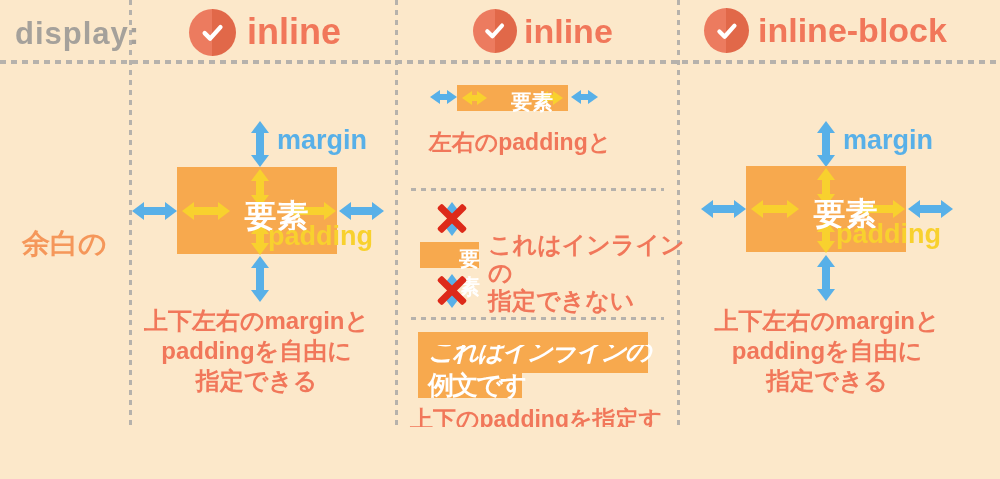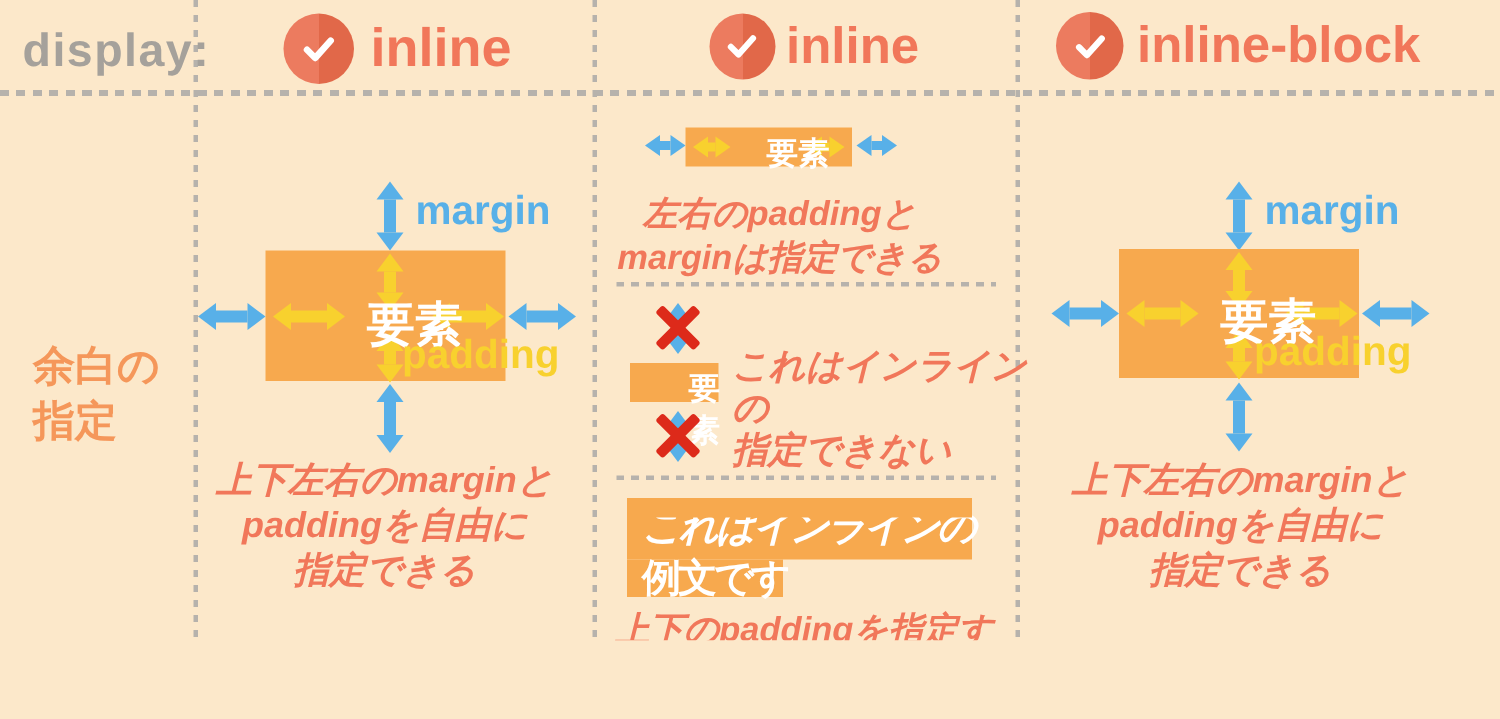--- a/index.html
+++ b/index.html
@@ -21,21 +21,21 @@
   .display-label{ position:absolute; left:15px; top:16px; font-size:31px; color:#a5a19b; letter-spacing:1px; }
   .check{ position:absolute; border-radius:50%;
     background:linear-gradient(90deg,#ec7b5f 0 50%,#e16849 50% 100%);
     display:flex; align-items:center; justify-content:center; }
   .check svg{ width:62%; height:62%; }
   .col-label{ position:absolute; color:#f1775a; }
   .blue-t{ color:#58b0e8; }
   .yellow-t{ color:#f8d12e; }
   .sidebar-label{ position:absolute; left:22px; top:225px; font-size:28px; line-height:37px; color:#f5975a; }
   .desc{ position:absolute; text-align:center; color:#f1775a; }
-  .desc span{ display:block;font-style:italic; }
+  .desc span{ display:block; }
   
   .ebox{ position:absolute; background:#f7a94e; }
   .elabel{ position:absolute; color:#fff; text-align:center;padding-left:39px; }
   
   .ah,.av{ position:absolute; background:var(--c); }
   .ah{ height:8px; }
   .ah::before{ content:""; position:absolute; left:-12px; top:-5px;
     border-top:9px solid transparent; border-bottom:9px solid transparent; border-right:12px solid var(--c); }
   .ah::after{ content:""; position:absolute; right:-12px; top:-5px;
     border-top:9px solid transparent; border-bottom:9px solid transparent; border-left:12px solid var(--c); }
@@ -91,21 +91,20 @@
 
   <div class="check" style="left:704px;top:8px;width:45px;height:45px">
     <svg viewBox="0 0 24 24">
         <path d="M5.5 12.5 L10 17 L18.5 7.5" stroke="#fff" stroke-width="3.6" fill="none" stroke-linecap="round" stroke-linejoin="round"></path>
       </svg>
   </div>
   <div class="col-label" style="left:758px;top:11px;font-size:34px">inline-block</div>
 
   <div class="sidebar-label">
     <span style="display:block">余白の</span>
-    <span style="display:block">指定</span>
   </div>
 
   <i class="av blue" style="left:256px;top:133px;height:22px"></i>
   <div class="blue-t" style="position:absolute;left:277px;top:125px;font-size:27px">margin</div>
 
   <div class="ebox" style="left:177px;top:167px;width:160px;height:87px"></div>
   <i class="av yellow" style="left:256px;top:181px;height:14px"></i>
   <i class="av yellow" style="left:256px;top:234px;height:9px"></i>
   <i class="ah yellow" style="left:194px;top:207px;width:24px"></i>
   <i class="ah yellow" style="left:300px;top:207px;width:24px"></i>
@@ -124,21 +123,20 @@
 
   <i class="ah blue sm" style="left:440px;top:94px;width:7px"></i>
   <div class="ebox" style="left:457px;top:85px;width:111px;height:26px"></div>
   <i class="ah yellow sm" style="left:472px;top:95px;width:5px"></i>
   <i class="ah yellow sm" style="left:548px;top:95px;width:5px"></i>
   <div class="elabel" style="left:457px;top:88px;width:111px;font-size:21px">要素</div>
   <i class="ah blue sm" style="left:581px;top:94px;width:7px"></i>
 
   <div class="desc" style="left:395px;top:128px;width:250px;font-size:23px;line-height:29px">
     <span>左右のpaddingと</span>
-    <span>marginは指定できる</span>
   </div>
 
   <div class="divider" style="left:411px;top:188px;width:253px"></div>
 
   <i class="av blue" style="left:448px;top:214px;height:10px"></i>
   <div class="xmark" style="left:436px;top:202px"></div>
   <div class="ebox" style="left:420px;top:242px;width:59px;height:26px"></div>
   <div class="elabel" style="left:420px;top:245px;width:59px;font-size:21px">要素</div>
   <i class="av blue" style="left:448px;top:286px;height:10px"></i>
   <div class="xmark" style="left:436px;top:274px"></div>

